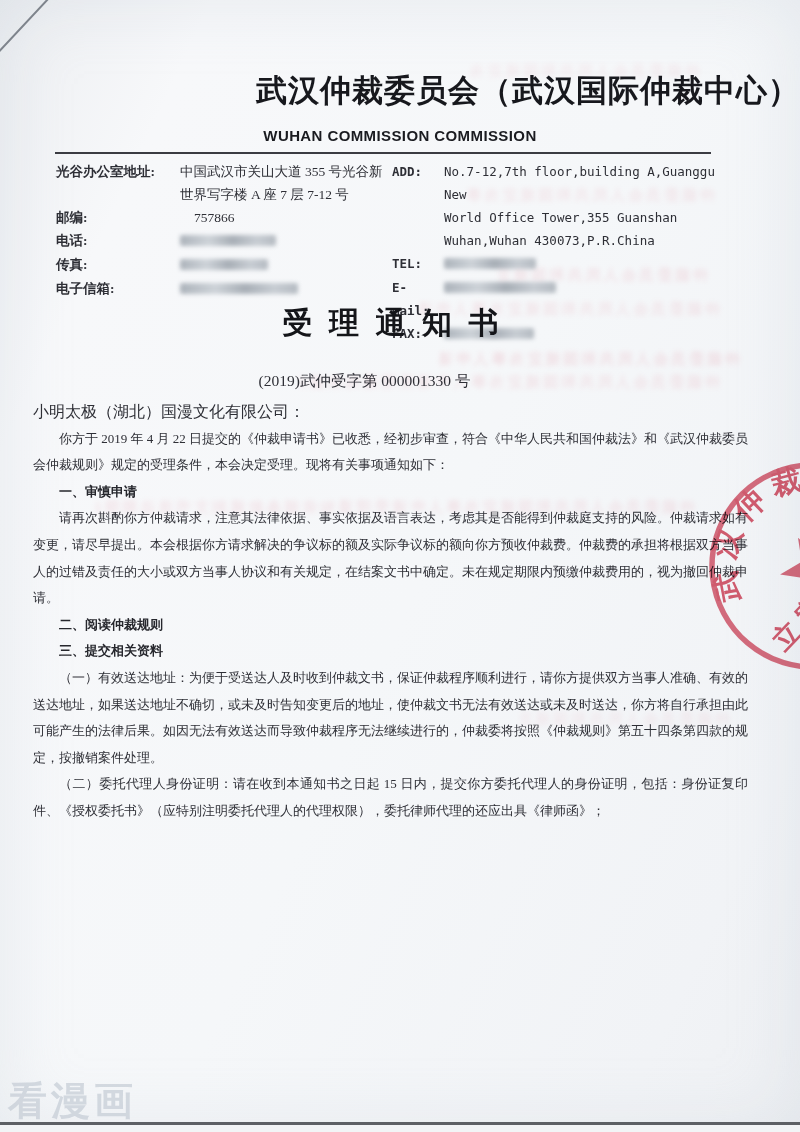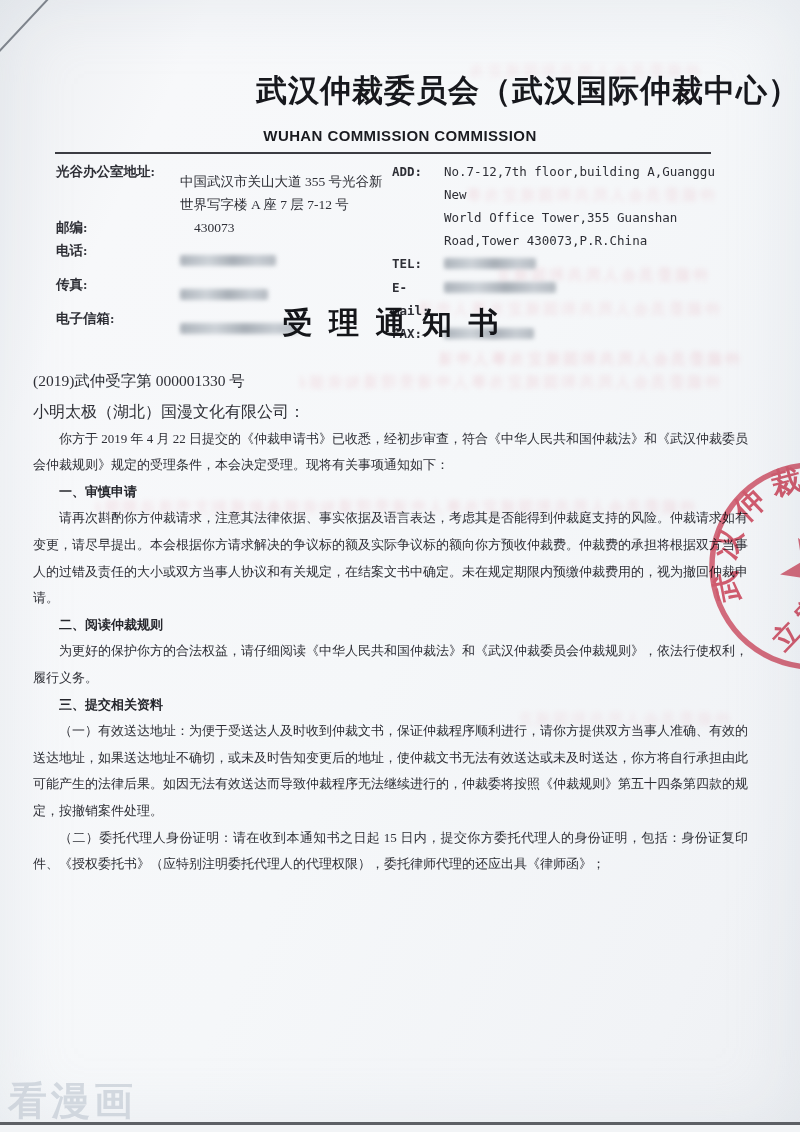--- a/index.html
+++ b/index.html
@@ -31,34 +31,34 @@
   .title-en{position:absolute;left:0;top:127px;width:100%;text-align:center;
     font-family:"Liberation Sans",sans-serif;font-size:15px;font-weight:600;
     letter-spacing:.4px;color:#1a1b20;}
   .rule{position:absolute;left:55px;top:152px;width:656px;height:2px;background:#3b3c42;}
   
   .contact{position:absolute;left:56px;top:160px;width:668px;display:flex;font-size:13.5px;line-height:23px;}
   .col-left{width:336px;}
   .col-right{width:332px;font-family:"DejaVu Sans Mono",monospace;font-size:12.5px;}
   .crow{display:flex;align-items:flex-start;}
   .lbl-cn{width:124px;font-weight:bold;flex:none;}
-  .val-cn{flex:1;margin-top:10px;}
+  .val-cn{flex:1;}
   .val-post{flex:1;padding-left:14px;}
   .lbl-en{width:52px;font-weight:bold;flex:none;}
   .val-en{flex:1;}
   .smudge{display:inline-block;height:11px;border-radius:2px;margin-top:6px;
     filter:blur(2.2px);opacity:.7;
     background:linear-gradient(90deg,#8d96a0,#bcc3ca 30%,#87909a 55%,#b4bbc3 80%,#99a1aa);}
   .sm-phone{width:96px;} .sm-mail-cn{width:118px;} .sm-fax-cn{width:88px;}
   .sm-tel{width:92px;}  .sm-mail-en{width:112px;} .sm-fax-en{width:90px;}
   
   main{position:absolute;left:33px;top:303px;width:715px;}
   .doc-title{margin:0;text-align:center;font-size:30px;font-weight:900;
     letter-spacing:.55em;text-indent:.55em;color:#141519;}
-  .caseno{text-align:left;padding-right:52px;font-size:15.5px;margin-top:27px;}
+  .caseno{text-align:center;padding-right:52px;font-size:15.5px;margin-top:27px;}
   .addressee{font-size:16px;line-height:26.6px;margin:7px 0 0 0;}
   .para{font-size:13px;line-height:26.6px;text-align:justify;text-indent:2em;color:#2e2f36;}
   .para.h{font-weight:bold;color:#26272d;}
   
   .stamp{position:absolute;left:697px;top:450px;width:232px;height:232px;
     mix-blend-mode:multiply;opacity:.88;pointer-events:none;}
   
   .watermark{position:absolute;left:8px;top:1074px;font-family:"Liberation Sans",sans-serif;
     font-size:39px;font-weight:bold;letter-spacing:4px;color:#bfc7d1;opacity:.62;}
   
@@ -89,42 +89,42 @@
     <div class="col-left">
       <div class="crow">
         <span class="lbl-cn">光谷办公室地址:</span>
         <span class="val-cn">
           <span>中国武汉市关山大道 355 号光谷新</span><br>
           <span>世界写字楼 A 座 7 层 7-12 号</span>
         </span>
       </div>
       <div class="crow">
         <span class="lbl-cn">邮编:</span>
-        <span class="val-post">430073</span>
+        <span class="val-post">757866</span>
       </div>
       <div class="crow">
         <span class="lbl-cn">电话:</span>
         <span class="val-cn"><span class="smudge sm-phone"></span></span>
       </div>
       <div class="crow">
         <span class="lbl-cn">传真:</span>
         <span class="val-cn"><span class="smudge sm-fax-cn"></span></span>
       </div>
       <div class="crow">
         <span class="lbl-cn">电子信箱:</span>
         <span class="val-cn"><span class="smudge sm-mail-cn"></span></span>
       </div>
     </div>
     <div class="col-right">
       <div class="crow">
         <span class="lbl-en">ADD:</span>
         <span class="val-en">
           <span>No.7-12,7th floor,building A,Guanggu New</span><br>
           <span>World Office Tower,355 Guanshan</span><br>
-          <span>Road,Tower 430073,P.R.China</span>
+          <span>Wuhan,Wuhan 430073,P.R.China</span>
         </span>
       </div>
       <div class="crow">
         <span class="lbl-en">TEL:</span>
         <span class="val-en"><span class="smudge sm-tel"></span></span>
       </div>
       <div class="crow">
         <span class="lbl-en">E-mail:</span>
         <span class="val-en"><span class="smudge sm-mail-en"></span></span>
       </div>
@@ -137,21 +137,20 @@
 
   <main>
     <h2 class="doc-title">受理通知书</h2>
     <div class="caseno">(2019)武仲受字第 000001330 号</div>
     <p class="addressee">小明太极（湖北）国漫文化有限公司：</p>
     <div id="doc-body">
         <div class="para p">你方于 2019 年 4 月 22 日提交的《仲裁申请书》已收悉，经初步审查，符合《中华人民共和国仲裁法》和《武汉仲裁委员会仲裁规则》规定的受理条件，本会决定受理。现将有关事项通知如下：</div>
         <div class="para h">一、审慎申请</div>
         <div class="para p">请再次斟酌你方仲裁请求，注意其法律依据、事实依据及语言表达，考虑其是否能得到仲裁庭支持的风险。仲裁请求如有变更，请尽早提出。本会根据你方请求解决的争议标的额及实际争议标的额向你方预收仲裁费。仲裁费的承担将根据双方当事人的过错及责任的大小或双方当事人协议和有关规定，在结案文书中确定。未在规定期限内预缴仲裁费用的，视为撤回仲裁申请。</div>
         <div class="para h">二、阅读仲裁规则</div>
-        <div class="para p">为更好的保护你方的合法权益，请仔细阅读《中华人民共和国仲裁法》和《武汉仲裁委员会仲裁规则》，依法行使权利，履行义务。</div>
         <div class="para h">三、提交相关资料</div>
         <div class="para p">（一）有效送达地址：为便于受送达人及时收到仲裁文书，保证仲裁程序顺利进行，请你方提供双方当事人准确、有效的送达地址，如果送达地址不确切，或未及时告知变更后的地址，使仲裁文书无法有效送达或未及时送达，你方将自行承担由此可能产生的法律后果。如因无法有效送达而导致仲裁程序无法继续进行的，仲裁委将按照《仲裁规则》第五十四条第四款的规定，按撤销案件处理。</div>
         <div class="para p">（二）委托代理人身份证明：请在收到本通知书之日起 15 日内，提交你方委托代理人的身份证明，包括：身份证复印件、《授权委托书》（应特别注明委托代理人的代理权限），委托律师代理的还应出具《律师函》；</div>
       </div>
   </main>
 
   <svg class="stamp" viewBox="0 0 232 232" xmlns="http://www.w3.org/2000/svg">
     <g transform="rotate(-28 116 116)">
       <circle cx="116" cy="116" r="101" fill="none" stroke="#d5495e" stroke-width="5.5" opacity="0.9"></circle>
       <path id="sealArc" d="M 38,116 A 78,78 0 1 1 194,116" fill="none"></path>

